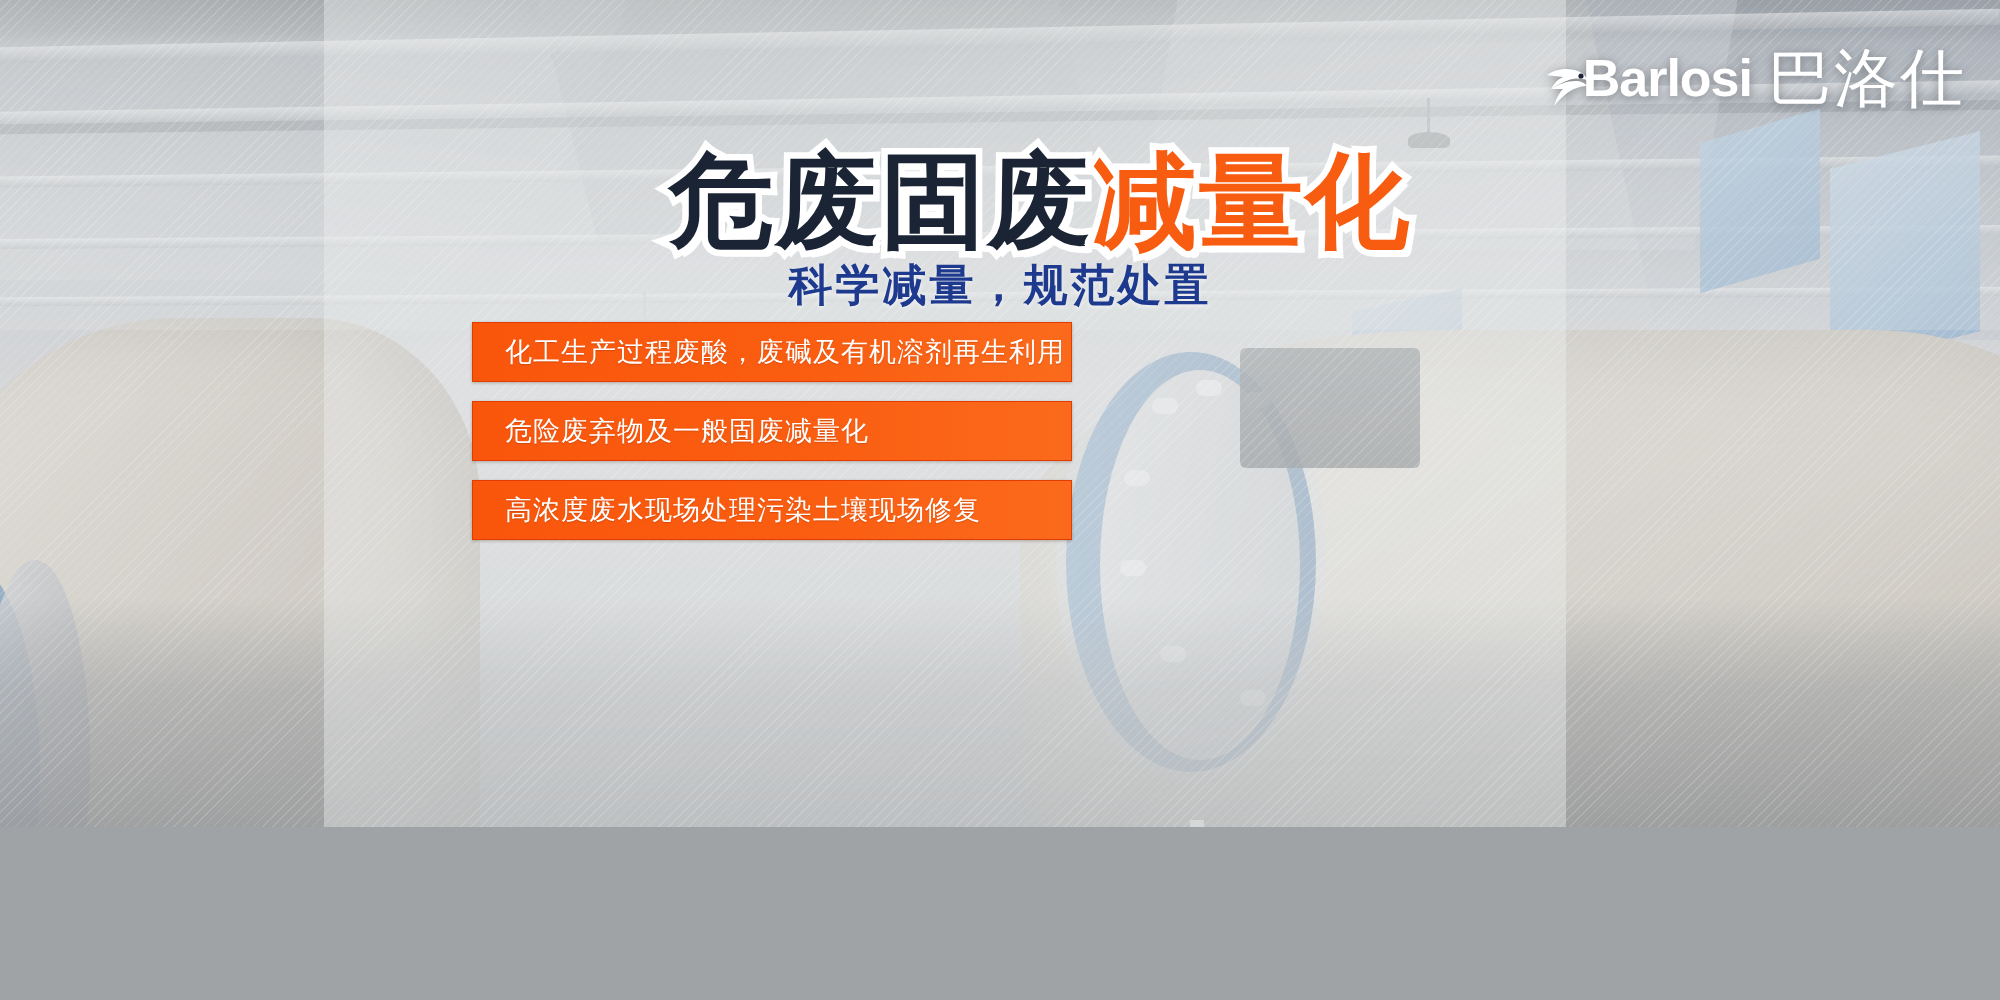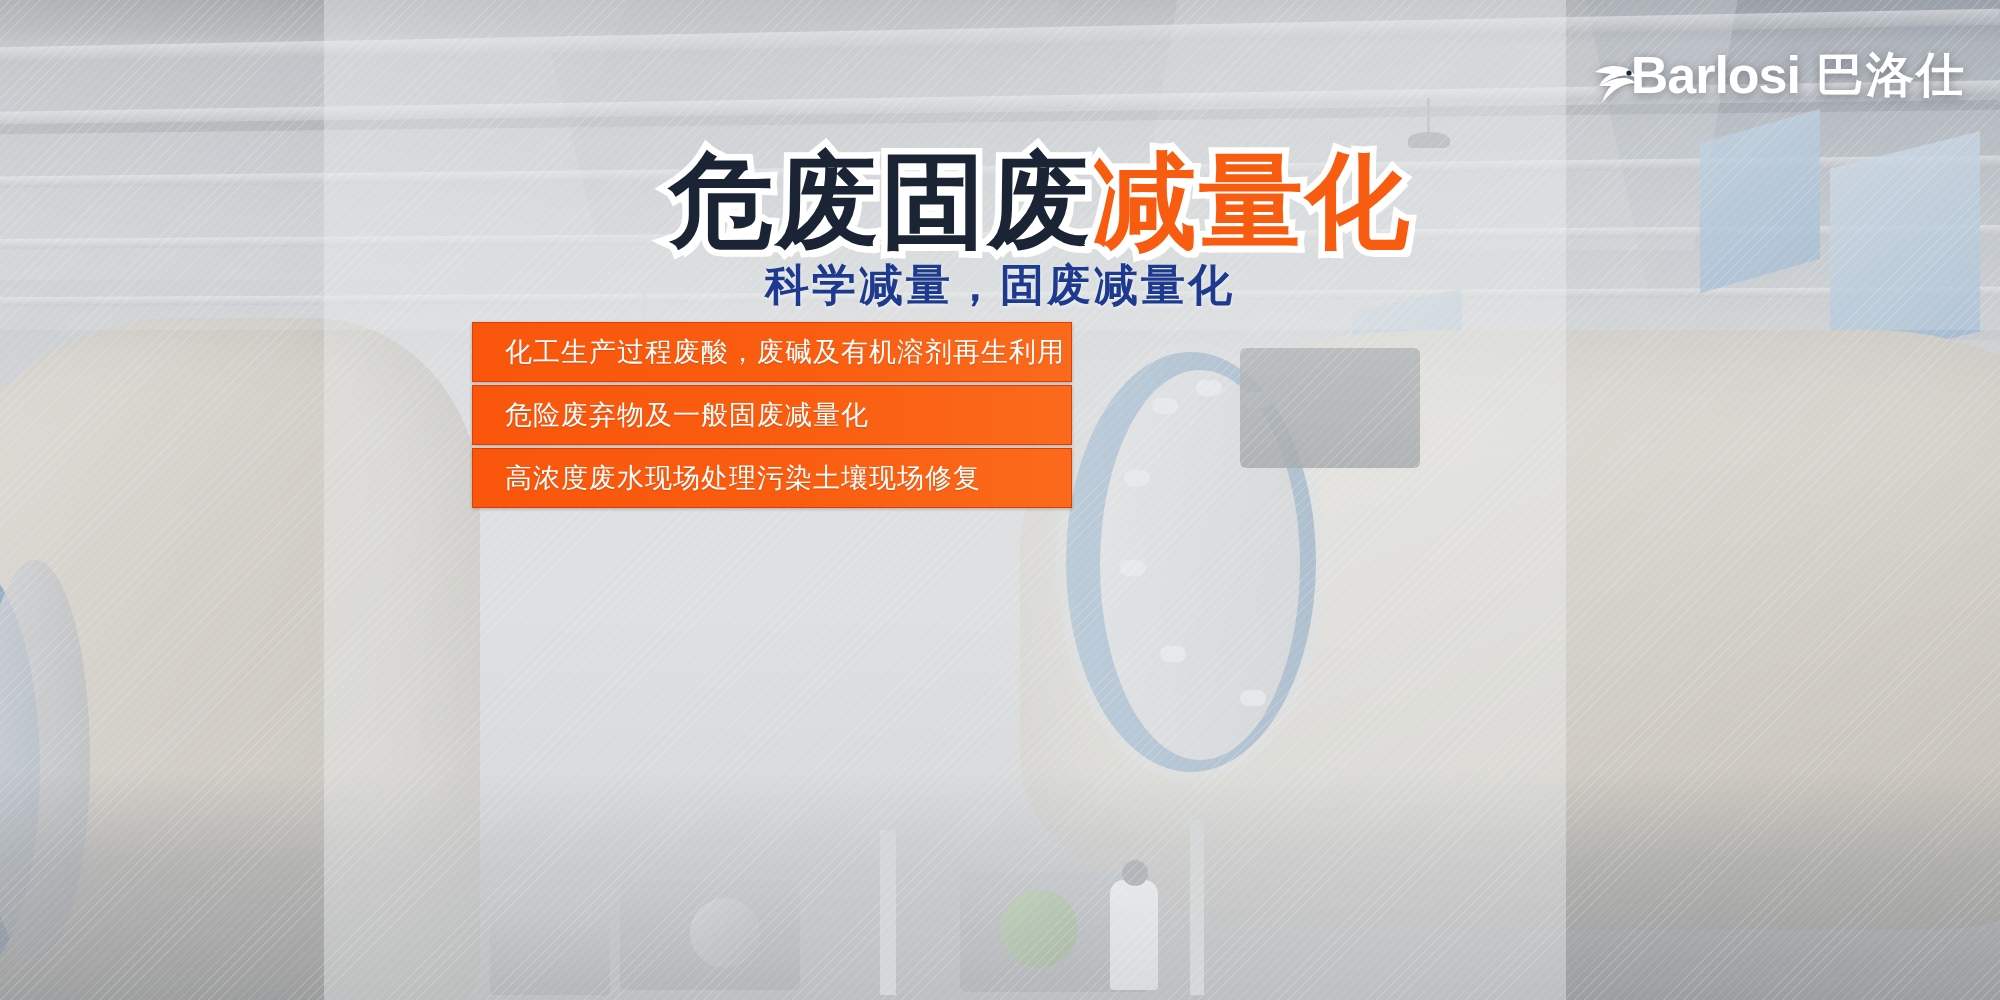--- a/index.html
+++ b/index.html
@@ -1,21 +1,21 @@
 <!DOCTYPE html>
 <html><head>
 <meta charset="utf-8">
 <style>
   html,body{margin:0;padding:0;}
   body{
     width:2000px;height:1000px;overflow:hidden;
     font-family:"Liberation Sans","DejaVu Sans",sans-serif;
     background:#9fa3a6;
   }
-  .stage{position:relative;width:2000px;height:1000px;overflow:hidden;}
+  .stage{position:relative;width:2000px;height:827px;overflow:hidden;}
 
   
   .photo{position:absolute;inset:0;}
 
   
   .bg-base{
     position:absolute;inset:0;
     background:
       linear-gradient(180deg,#7e838a 0%, #9aa0a6 10%, #b9bec2 22%, #c9cdd0 34%, #d2d5d7 46%, #cfd2d4 62%, #c3c6c8 78%, #b4b7b9 100%);
   }
@@ -135,21 +135,21 @@
     position:absolute;right:34px;top:46px;display:flex;align-items:center;gap:10px;
     filter:drop-shadow(0 2px 5px rgba(40,45,50,.45));
   }
   .logo-mark{width:62px;height:58px;display:block;}
   .logo-word{
     font-size:52px;font-weight:700;color:#ffffff;letter-spacing:-1px;line-height:1;
     font-family:"Liberation Sans","DejaVu Sans",sans-serif;
     margin-left:-34px;
   }
   .logo-cn{
-    font-size:48px;font-weight:700;color:#ffffff;line-height:1;margin-left:6px;
+    font-size:64px;font-weight:400;color:#ffffff;line-height:1;margin-left:6px;
     letter-spacing:2px;
   }
 
   
   .title{
     position:absolute;left:0;top:140px;width:2000px;text-align:center;
     font-size:104px;font-weight:700;line-height:1.18;letter-spacing:2px;
     font-family:"Liberation Sans","DejaVu Sans",sans-serif;
     white-space:nowrap;
     padding-left:40px;
@@ -168,21 +168,21 @@
   .subtitle{
     position:absolute;left:0;top:256px;width:2000px;text-align:center;
     font-size:44px;font-weight:700;color:#1e3a8f;letter-spacing:3px;
     text-shadow:0 2px 4px rgba(255,255,255,.55);
     white-space:nowrap;
   }
 
   
   .bars{position:absolute;left:472px;top:322px;width:600px;}
   .bar{
-    position:relative;height:58px;margin-bottom:3px;
+    position:relative;height:58px;margin-bottom:19px;
     background:linear-gradient(90deg,#f9560c 0%,#fa5d10 55%,#fb6a1c 100%);
     border:1px solid #e23d00;
     display:flex;align-items:center;
     box-shadow:0 1px 3px rgba(60,30,10,.28);
   }
   .bar:last-child{margin-bottom:0;}
   .bar-text{
     color:#ffffff;font-size:27px;font-weight:400;letter-spacing:1px;
     padding-left:32px;white-space:nowrap;
     font-family:"Liberation Sans","DejaVu Sans",sans-serif;
@@ -261,21 +261,21 @@
       </g>
     </svg>
     <span class="logo-word">Barlosi</span>
     <span class="logo-cn">巴洛仕</span>
   </div>
 
   <div class="title">
     <span class="t-dark">危废固废</span><span class="t-orange">减量化</span>
   </div>
 
-  <div class="subtitle">科学减量，固废减量化</div>
+  <div class="subtitle">科学减量，规范处置</div>
 
   <div class="bars">
     <div class="bar">
       <span class="bar-text">化工生产过程废酸，废碱及有机溶剂再生利用</span>
     </div>
     <div class="bar">
       <span class="bar-text">危险废弃物及一般固废减量化</span>
     </div>
     <div class="bar">
       <span class="bar-text">高浓度废水现场处理污染土壤现场修复</span>

